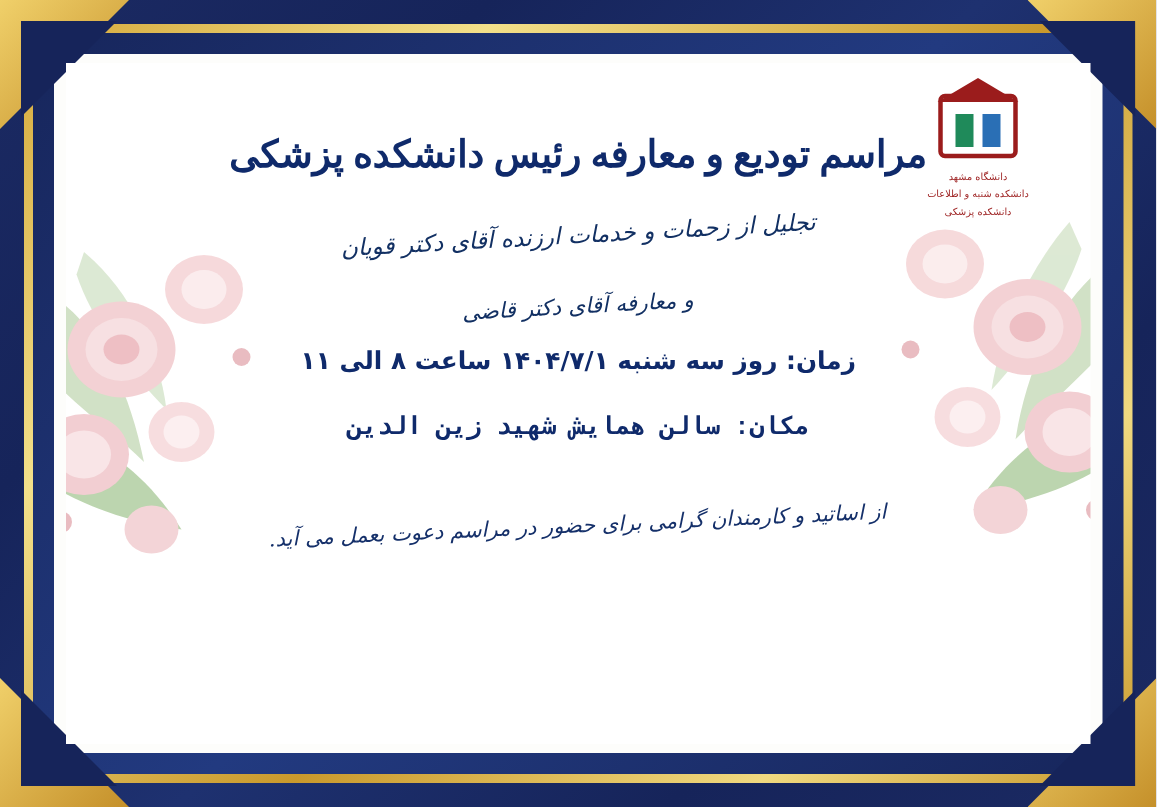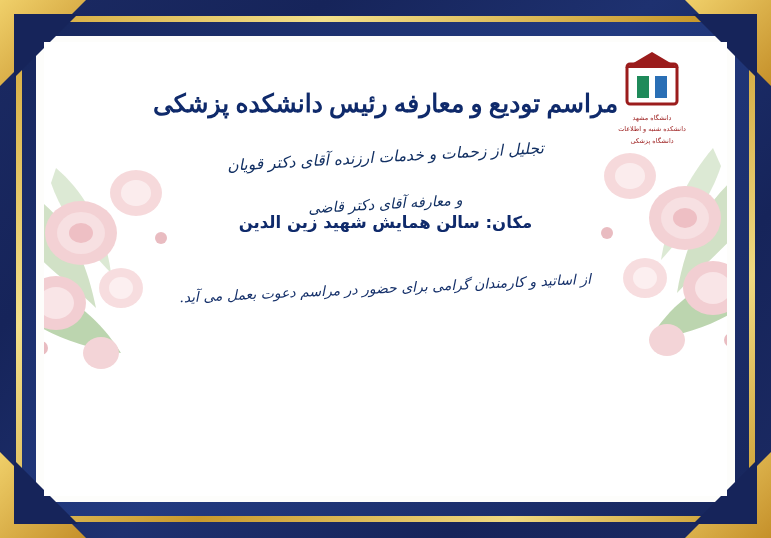--- a/index.html
+++ b/index.html
@@ -145,21 +145,21 @@
     font-weight: bold;
     color: #0f2a6b;
     margin-top: 34px;
   }
   .when, .where {
     font-size: 16.5px;
     font-weight: bold;
     color: #0f2a6b;
     margin-top: 18px;
   }
-  .where { margin-top: 0; }
+  .where { margin-top: 24px; font-family: Liberation Mono, monospace; }
   .footer-note {
     font-family: "DejaVu Serif", "Liberation Serif", serif;
     font-style: italic;
     font-size: 14px;
     color: #15306a;
     margin-top: 48px;
     transform: rotate(-2.6deg);
     display: inline-block;
   }
 </style>
@@ -227,30 +227,31 @@
 
     <div class="logo" style="left:auto; right:20px;">
       <svg width="62" height="58" viewBox="0 0 62 58">
         <rect x="6" y="14" width="50" height="40" rx="3" fill="none" stroke="#9b1c1c" stroke-width="3"></rect>
         <path d="M31 2 L58 18 L4 18 Z" fill="#9b1c1c"></path>
         <rect x="16" y="26" width="12" height="22" fill="#1f8a5a"></rect>
         <rect x="34" y="26" width="12" height="22" fill="#2a6fb5"></rect>
       </svg>
       <div class="logo-text">دانشگاه مشهد</div>
       <div class="logo-text">دانشکده شنبه و اطلاعات</div>
-      <div class="logo-text">دانشگاه پزشکی</div>
+      <div class="logo-text">دانشکده پزشکی</div>
     </div>
 
     <div class="content">
       <div class="title">مراسم تودیع و معارفه رئیس دانشکده پزشکی</div>
 
       <div><span class="script sub1">تجلیل از زحمات و خدمات ارزنده آقای دکتر قویان</span></div>
 
       <div><span class="script sub2">و معارفه آقای دکتر قاضی</span></div>
 
 
+      <div class="when">زمان: روز سه شنبه ۱۴۰۴/۷/۱ ساعت ۸ الی ۱۱</div>
       <div class="where">مکان: سالن همایش شهید زین الدین</div>
 
       <div><span class="footer-note">از اساتید و کارمندان گرامی برای حضور در مراسم دعوت بعمل می آید.</span></div>
     </div>
 
   </div>
 </div>
 
 </body></html>

